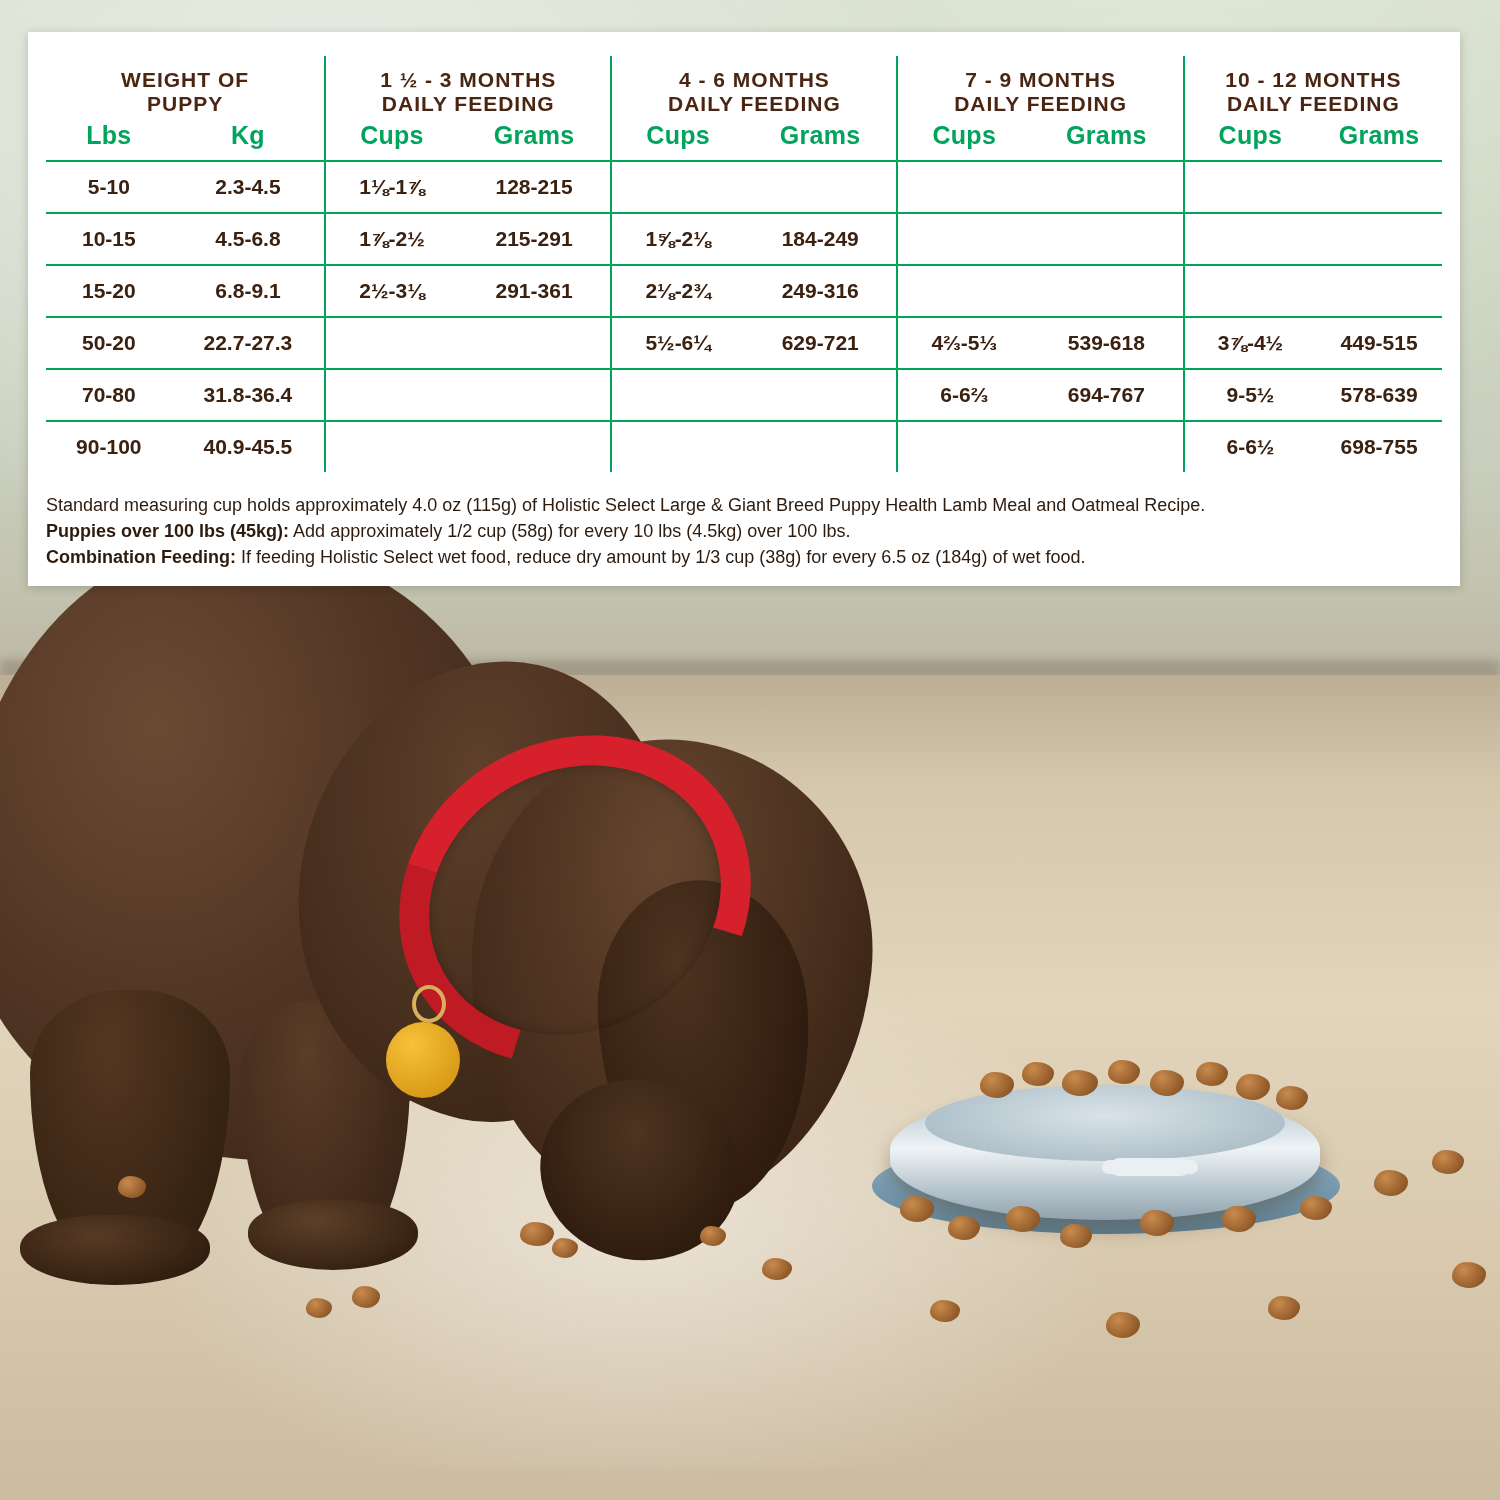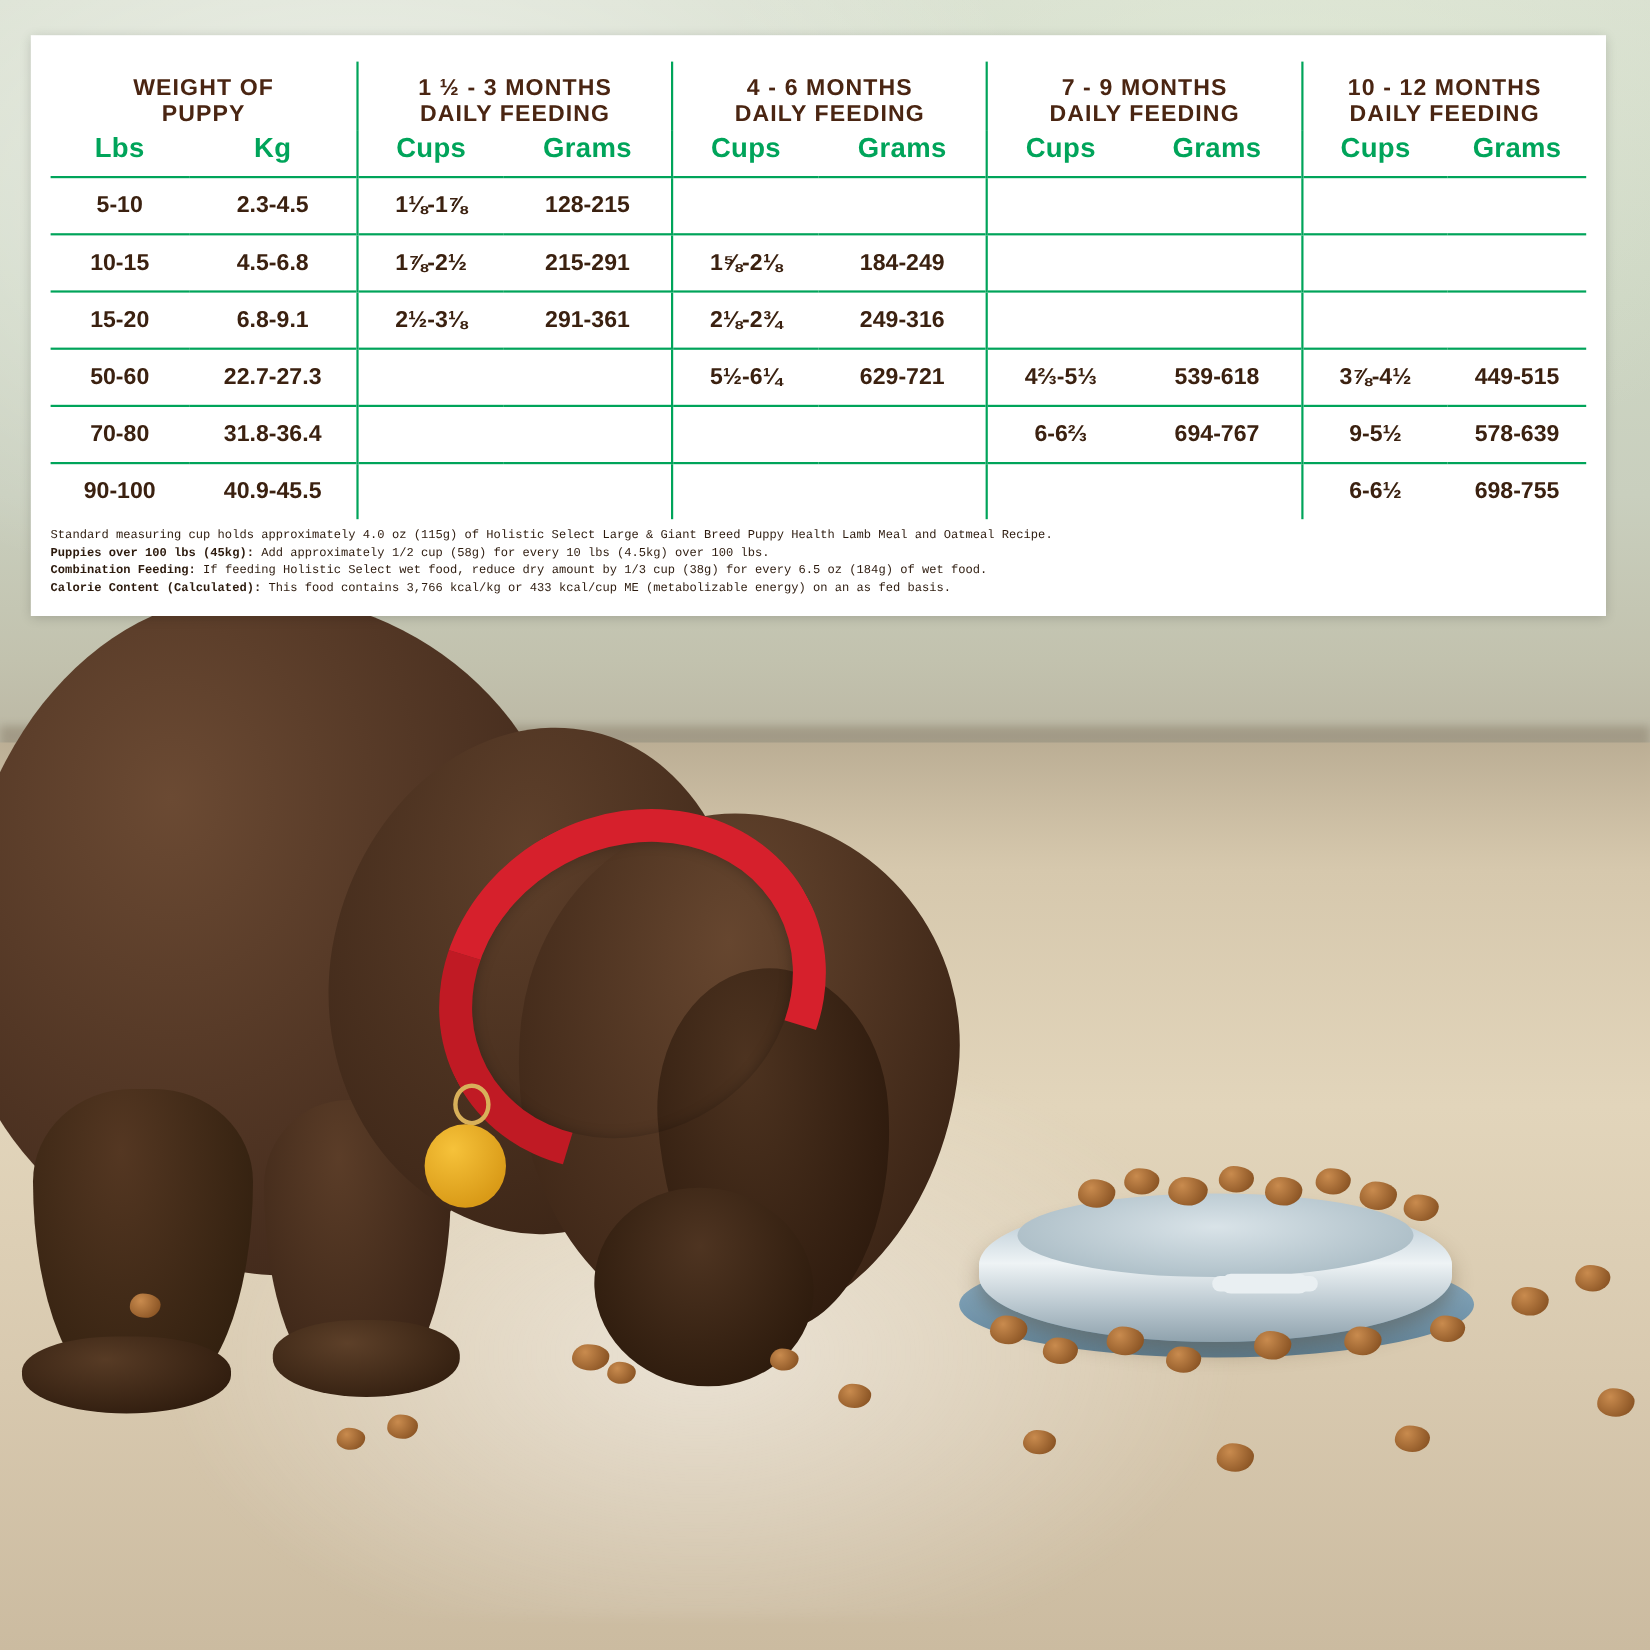--- a/index.html
+++ b/index.html
@@ -218,25 +218,25 @@
   }
   table.feeding tbody td {
     color: #3b2110;
     font-size: 21px;
     font-weight: bold;
     padding: 13px 4px 13px 4px;
     border-top: 2px solid #00a45a;
   }
 
   .notes {
-    margin-top: 8px;
+    margin-top: 20px;
     color: #2d1b0e;
-    font-size: 11px;
+    font-size: 18px;
     line-height: 1.45;
-    font-family: Liberation Mono, monospace;
+    font-family: Liberation Sans, sans-serif;
   }
   .notes b { font-weight: bold; }
 </style>
 </head>
 <body>
 
 <div id="photo">
   <div class="window-glow"></div>
   <div class="wall-shadow"></div>
   <div class="floor"></div>
@@ -364,21 +364,21 @@
         <td class="vline">2½-3⅛</td>
         <td>291-361</td>
         <td class="vline">2⅛-2¾</td>
         <td>249-316</td>
         <td class="vline"></td>
         <td></td>
         <td class="vline"></td>
         <td></td>
       </tr>
       <tr>
-        <td>50-60</td>
+        <td>50-20</td>
         <td>22.7-27.3</td>
         <td class="vline"></td>
         <td></td>
         <td class="vline">5½-6¼</td>
         <td>629-721</td>
         <td class="vline">4⅔-5⅓</td>
         <td>539-618</td>
         <td class="vline">3⅞-4½</td>
         <td>449-515</td>
       </tr>
@@ -412,17 +412,14 @@
   <div class="notes">
     <div>
       <span>Standard measuring cup holds approximately 4.0 oz (115g) of Holistic Select Large &amp; Giant Breed Puppy Health Lamb Meal and Oatmeal Recipe.</span>
     </div>
     <div>
       <b>Puppies over 100 lbs (45kg):</b><span> Add approximately 1/2 cup (58g) for every 10 lbs (4.5kg) over 100 lbs.</span>
     </div>
     <div>
       <b>Combination Feeding:</b><span> If feeding Holistic Select wet food, reduce dry amount by 1/3 cup (38g) for every 6.5 oz (184g) of wet food.</span>
     </div>
-    <div>
-      <b>Calorie Content (Calculated):</b><span> This food contains 3,766 kcal/kg or 433 kcal/cup ME (metabolizable energy) on an as fed basis.</span>
-    </div>
   </div>
 </div>
 
 </body></html>

